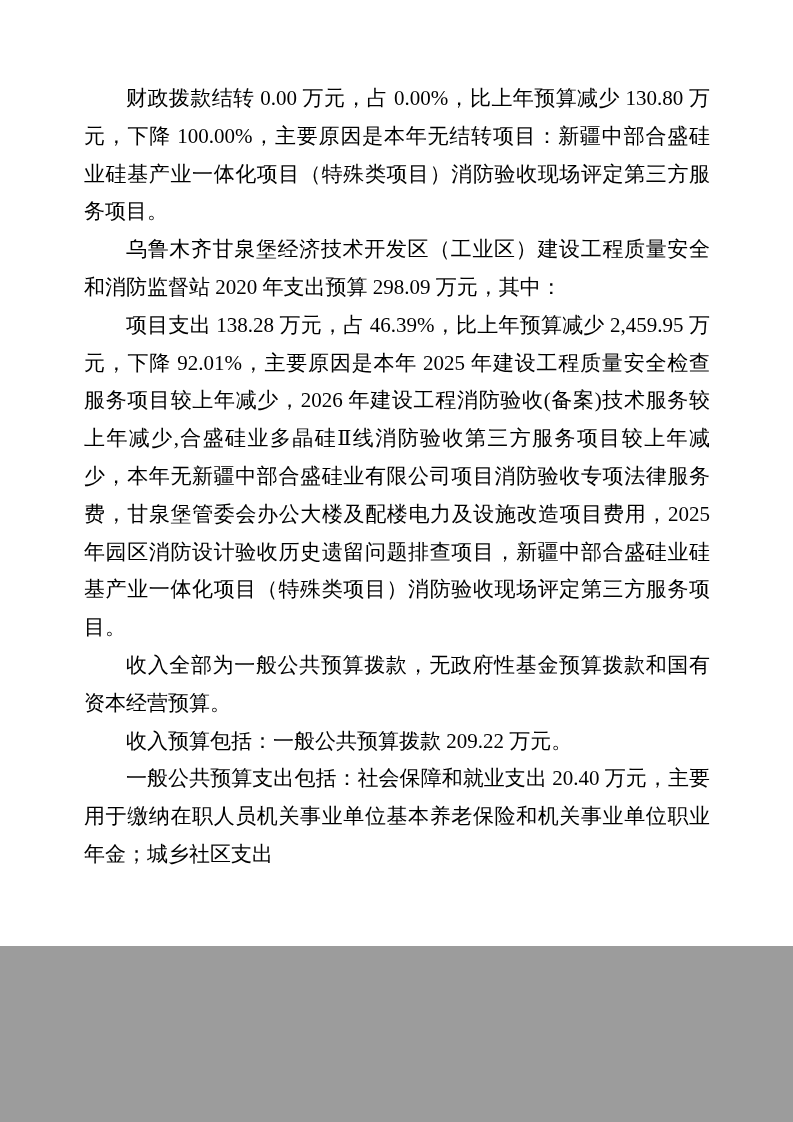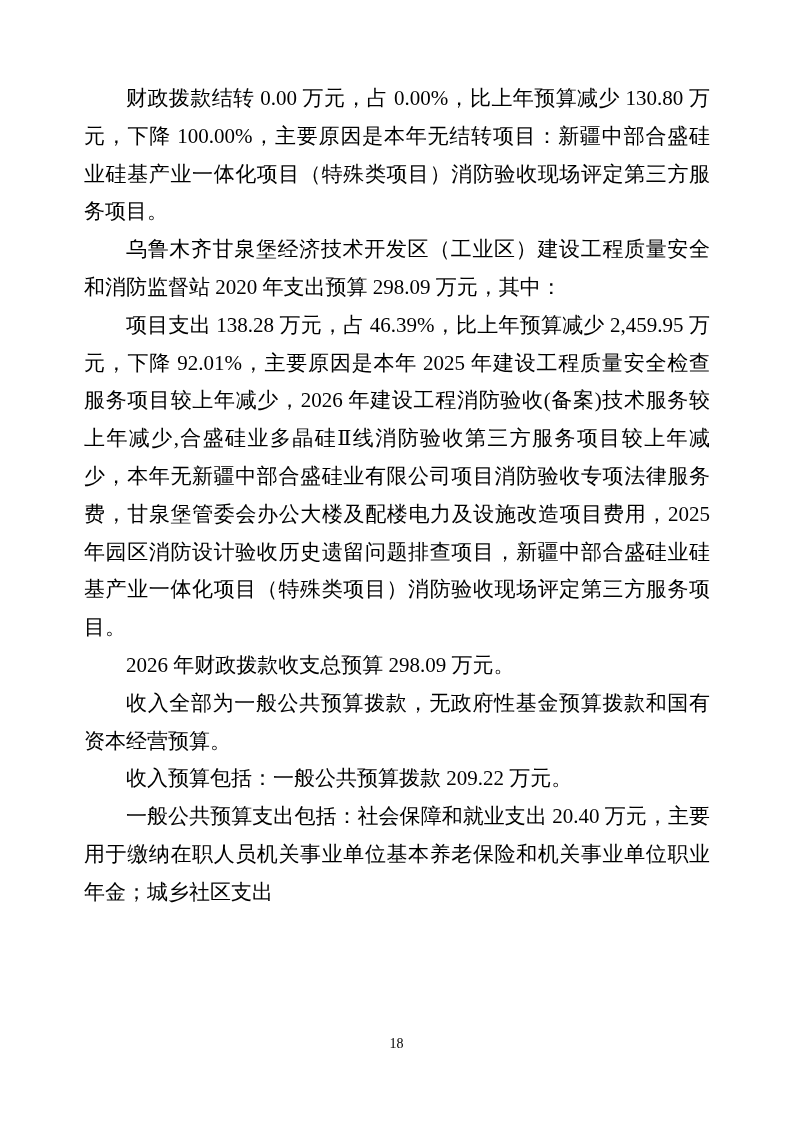--- a/index.html
+++ b/index.html
@@ -3,21 +3,21 @@
 <meta charset="utf-8">
 <style>
   html, body {
     margin: 0;
     padding: 0;
     background: #9c9c9c;
   }
   .page {
     position: relative;
     width: 793px;
-    height: 1122px;
+    height: 946px;
     margin: 0 auto;
     background: #ffffff;
     overflow: hidden;
     font-family: "Liberation Serif", "DejaVu Serif", serif;
     color: #000000;
   }
   .content {
     position: absolute;
     left: 84px;
     top: 80px;
@@ -49,19 +49,18 @@
   }
 </style>
 </head>
 <body>
 
 <div class="page">
   <div class="content">
     <p class="para">财政拨款结转 0.00 万元，占 0.00%，比上年预算减少 130.80 万元，下降 100.00%，主要原因是本年无结转项目：新疆中部合盛硅业硅基产业一体化项目（特殊类项目）消防验收现场评定第三方服务项目。</p>
     <p class="para">乌鲁木齐甘泉堡经济技术开发区（工业区）建设工程质量安全和消防监督站 2020 年支出预算 298.09 万元，其中：</p>
     <p class="para">项目支出 138.28 万元，占 46.39%，比上年预算减少 2,459.95 万元，下降 92.01%，主要原因是本年 2025 年建设工程质量安全检查服务项目较上年减少，2026 年建设工程消防验收(备案)技术服务较上年减少,合盛硅业多晶硅Ⅱ线消防验收第三方服务项目较上年减少，本年无新疆中部合盛硅业有限公司项目消防验收专项法律服务费，甘泉堡管委会办公大楼及配楼电力及设施改造项目费用，2025 年园区消防设计验收历史遗留问题排查项目，新疆中部合盛硅业硅基产业一体化项目（特殊类项目）消防验收现场评定第三方服务项目。</p>
-    <p class="para">2026 年财政拨款收支总预算 298.09 万元。</p>
     <p class="para">收入全部为一般公共预算拨款，无政府性基金预算拨款和国有资本经营预算。</p>
     <p class="para">收入预算包括：一般公共预算拨款 209.22 万元。</p>
     <p class="para">一般公共预算支出包括：社会保障和就业支出 20.40 万元，主要用于缴纳在职人员机关事业单位基本养老保险和机关事业单位职业年金；城乡社区支出</p>
   </div>
   <div class="page-number">18</div>
 </div>
 
 </body></html>

